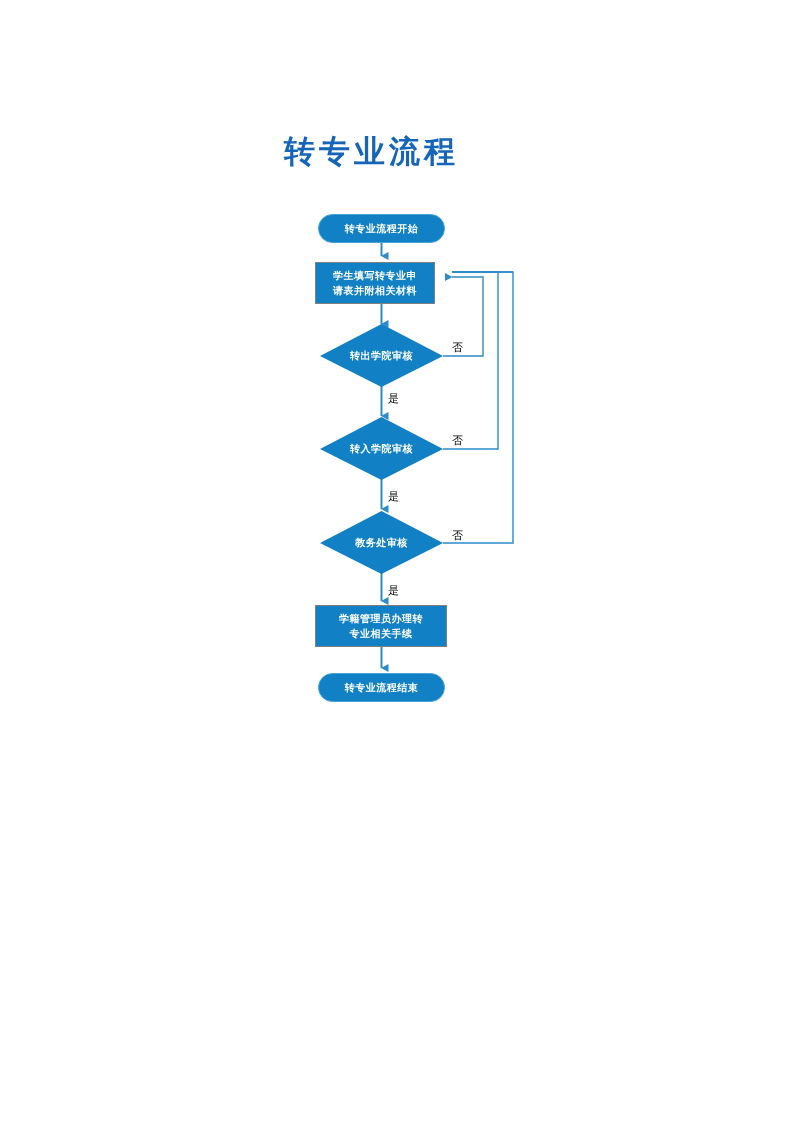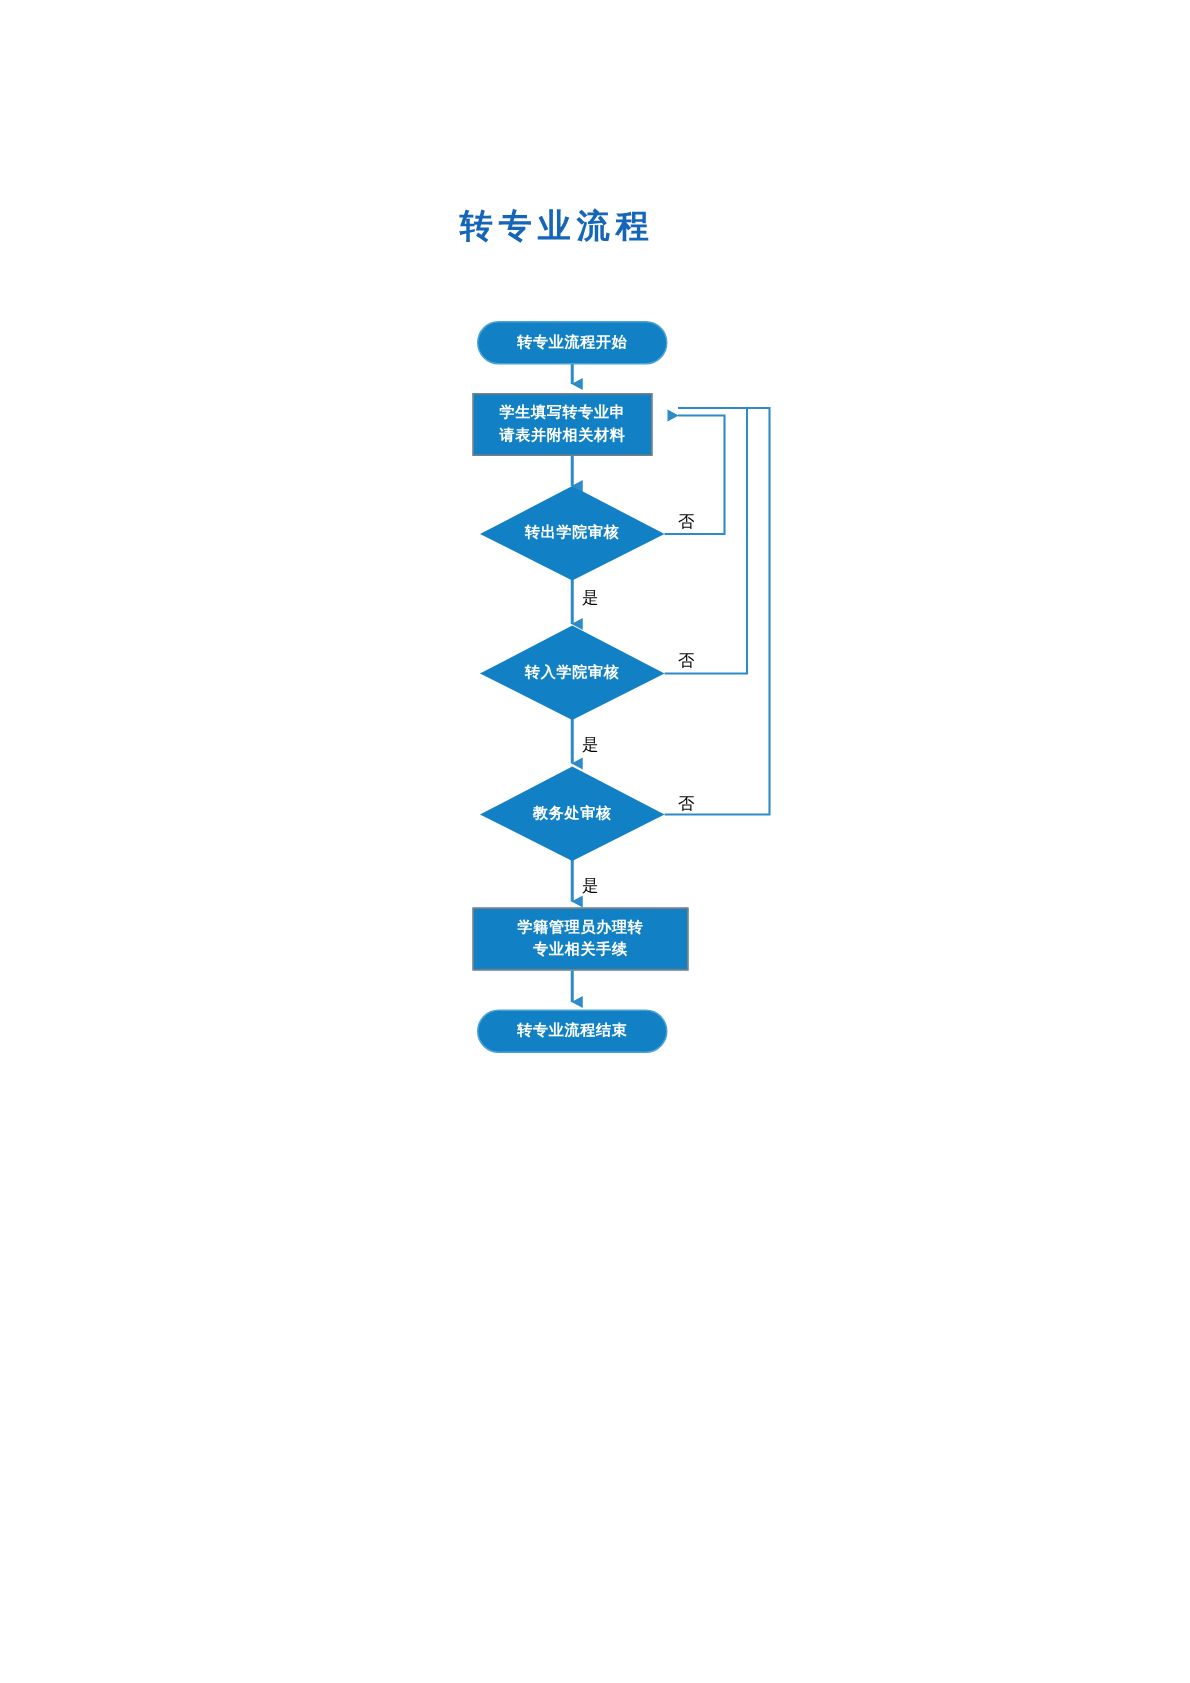--- a/index.html
+++ b/index.html
@@ -24,21 +24,21 @@
   
   #doc-title {
     position: absolute;
     left: 0;
     top: 131px;
     width: 743px;
     text-align: center;
     color: #1565b8;
     font-family: "DejaVu Serif", "Liberation Serif", serif;
     font-weight: bold;
-    font-size: 22px;
+    font-size: 31px;
     letter-spacing: 4px;
     line-height: 40px;
     white-space: nowrap;
   }
 
   
   #flow {
     position: absolute;
     left: 0;
     top: 0;
@@ -147,21 +147,21 @@
   </div>
 
   <div class="node decision" style="left:320px; top:511px; width:123px; height:63px;">
     <span class="diamond-label">教务处审核</span>
   </div>
 
   <div class="node decision" style="left:320px; top:417px; width:123px; height:63px;">
     <span class="diamond-label">转入学院审核</span>
   </div>
 
-  <div class="node process" style="left:315px; top:605px; width:144px; height:42px;">学籍管理员办理转
+  <div class="node process" style="left:315px; top:605px; width:132px; height:42px;">学籍管理员办理转
 专业相关手续</div>
 
   <div class="node terminator" style="left:318px; top:673px; width:127px; height:29px;text-align:right;">转专业流程结束</div>
 
   <div class="edge-label" style="left:452px; top:341px;">否</div>
   <div class="edge-label" style="left:388px; top:392px;">是</div>
 
   <div class="edge-label" style="left:452px; top:434px;">否</div>
   <div class="edge-label" style="left:388px; top:490px;">是</div>
 

